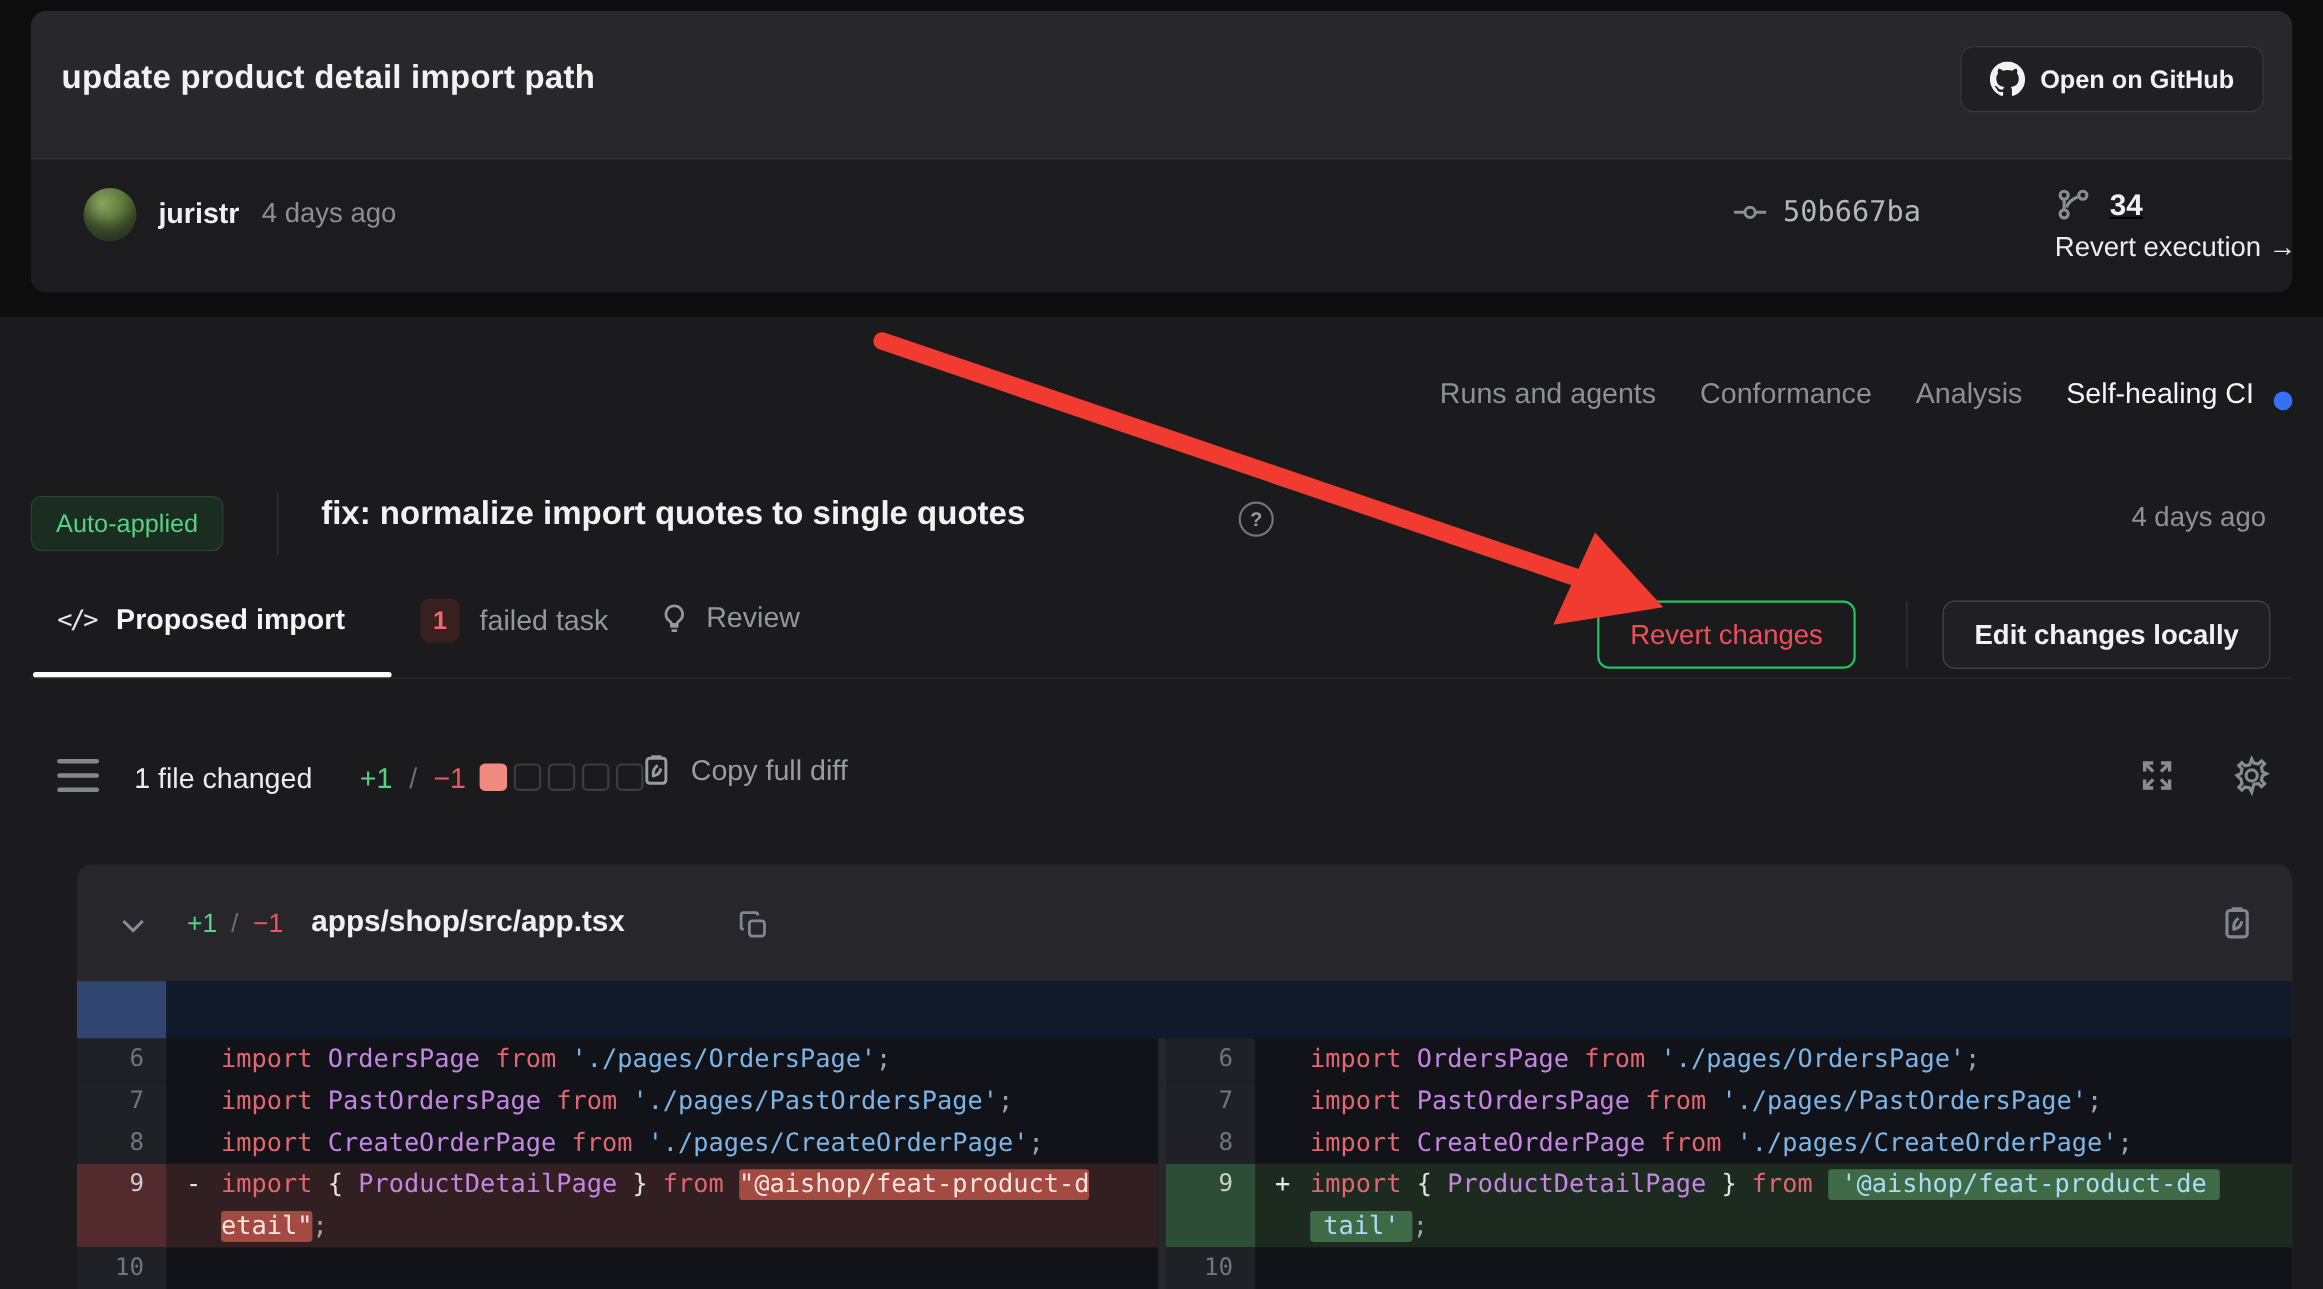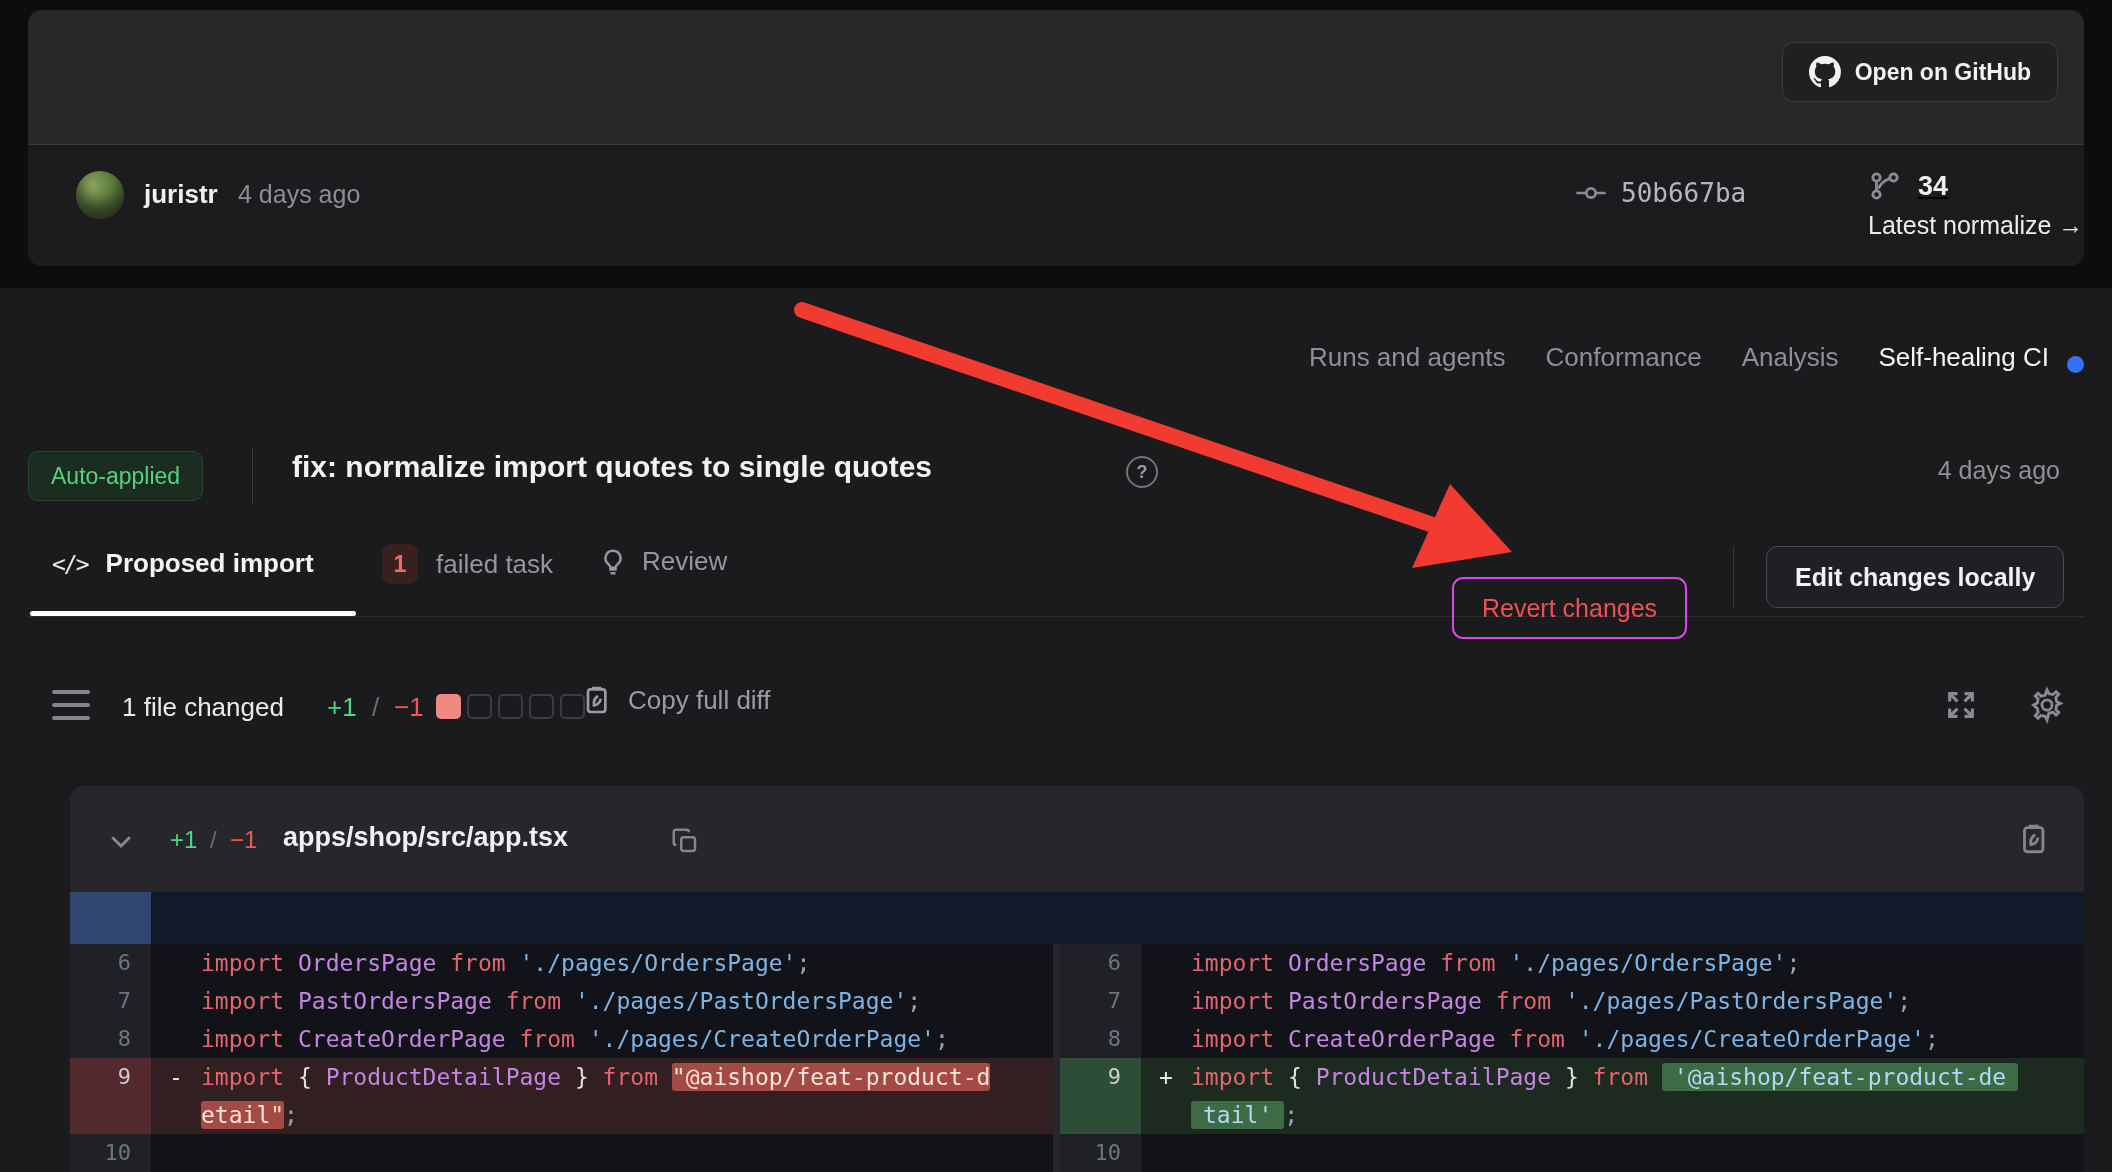--- a/index.html
+++ b/index.html
@@ -47,21 +47,21 @@
   #tab-proposed-label { font-size:26px; font-weight:700; color:#f4f4f5; }
   #tab-underline { position:absolute; left:30px; top:323px; width:326px; height:5px; background:#fdfdfe; border-radius:3px; }
   #tab-failed { position:absolute; left:382px; top:256px; display:flex; align-items:center; gap:18px; cursor:pointer; }
   #failed-count { min-width:36px; height:40px; border-radius:9px; background:#38201f; color:#f4696b; font-size:23px; font-weight:700; display:flex; align-items:center; justify-content:center; padding:0 8px; }
   #failed-label { font-size:26px; color:#96979c; }
   #tab-review { position:absolute; left:598px; top:258px; display:flex; align-items:center; gap:14px; cursor:pointer; color:#96979c; }
   #tab-review svg { width:30px; height:30px; stroke:#96979c; }
   #review-label { font-size:26px; color:#96979c; }
 
   
-  #revert-btn { position:absolute; left:1452px; top:258px; height:62px; padding:0 28px; border:2px solid #d946ef; border-radius:11px; background:transparent; color:#ee5055; font-size:25px; font-weight:500; display:flex; align-items:center; cursor:pointer; font-family:inherit;margin-top:31px; }
+  #revert-btn { position:absolute; left:1452px; top:258px; height:62px; padding:0 28px; border:2px solid #22c55e; border-radius:11px; background:transparent; color:#ee5055; font-size:25px; font-weight:500; display:flex; align-items:center; cursor:pointer; font-family:inherit; }
   #actions-divider { position:absolute; left:1733px; top:258px; width:1px; height:62px; background:#38383c; }
   #edit-btn { position:absolute; left:1766px; top:258px; height:62px; padding:0 28px; border:1px solid #4a4a4f; border-radius:11px; background:#202024; color:#f2f2f4; font-size:25px; font-weight:700; display:flex; align-items:center; cursor:pointer; font-family:inherit; }
 
   
   #arrow-svg { position:absolute; left:760px; top:0px; width:800px; height:320px; pointer-events:none; }
 
   
   #hamburger { position:absolute; left:52px; top:402px; width:38px; height:30px; display:flex; flex-direction:column; justify-content:space-between; cursor:pointer; }
   #hamburger i { display:block; height:4px; border-radius:2px; background:#85868b; }
   #files-changed { position:absolute; left:122px; top:404px; font-size:26px; font-weight:500; color:#ececee; }
@@ -117,20 +117,21 @@
   .t-hld { background:#a34b42; color:#ffe4de; border-radius:3px; padding:1px 0; }
   .t-hlg { background:#3e6b46; color:#addbf5; border-radius:3px; padding:1px 12px; }
 </style>
 </head>
 <body>
 
 <div id="stage">
 
   <div id="topcard" class="abs">
     <div id="tc-header">
+      <div id="page-title">update product detail import path</div>
       <div id="gh-btn">
         <svg viewBox="0 0 16 16">
             <path d="M8 0C3.58 0 0 3.58 0 8c0 3.54 2.29 6.53 5.47 7.59.4.07.55-.17.55-.38 0-.19-.01-.82-.01-1.49-2.01.37-2.53-.49-2.69-.94-.09-.23-.48-.94-.82-1.13-.28-.15-.68-.52-.01-.53.63-.01 1.08.58 1.23.82.72 1.21 1.87.87 2.33.66.07-.52.28-.87.51-1.07-1.78-.2-3.64-.89-3.64-3.95 0-.87.31-1.59.82-2.15-.08-.2-.36-1.02.08-2.12 0 0 .67-.21 2.2.82.64-.18 1.32-.27 2-.27s1.36.09 2 .27c1.53-1.04 2.2-.82 2.2-.82.44 1.1.16 1.92.08 2.12.51.56.82 1.27.82 2.15 0 3.07-1.87 3.75-3.65 3.95.29.25.54.73.54 1.48 0 1.07-.01 1.93-.01 2.2 0 .21.15.46.55.38A8.01 8.01 0 0 0 16 8c0-4.42-3.58-8-8-8z"></path>
           </svg>
         <span>Open on GitHub</span>
       </div>
     </div>
     <div id="tc-body">
       <div id="avatar"></div>
       <div id="author">juristr</div>
@@ -147,21 +148,21 @@
         <div id="exec-top">
           <svg viewBox="0 0 24 24" fill="none" stroke-width="2">
               <circle cx="6" cy="6" r="2.6"></circle>
               <circle cx="18" cy="6" r="2.6"></circle>
               <circle cx="6" cy="18" r="2.6"></circle>
               <path d="M6 8.6v6.8"></path>
               <path d="M15.4 6.8c-3 1-6.5 3.4-8 7"></path>
             </svg>
           <span id="exec-count">34</span>
         </div>
-        <div id="exec-link">Latest normalize →</div>
+        <div id="exec-link">Revert execution →</div>
       </div>
     </div>
   </div>
 
   <div id="panel" class="abs">
 
     <div id="nav">
       <span class="nav-item">Runs and agents</span>
       <span class="nav-item">Conformance</span>
       <span class="nav-item">Analysis</span>

